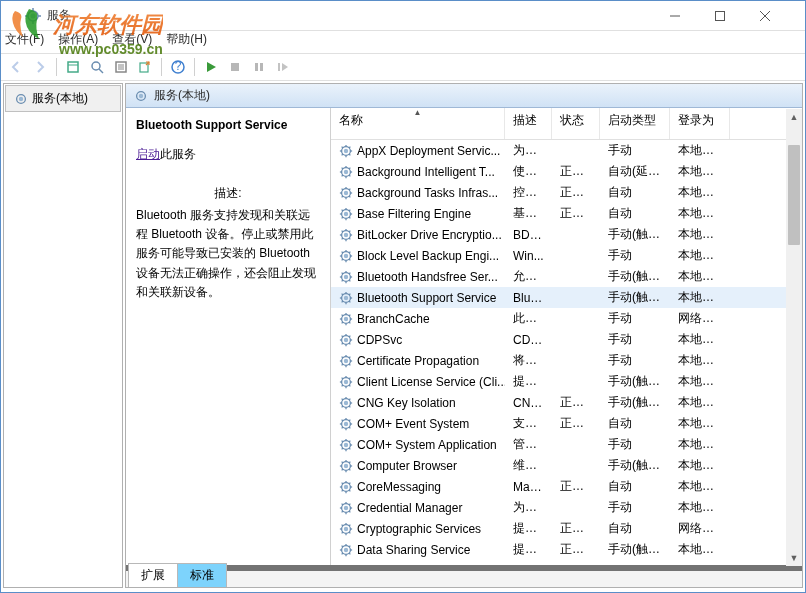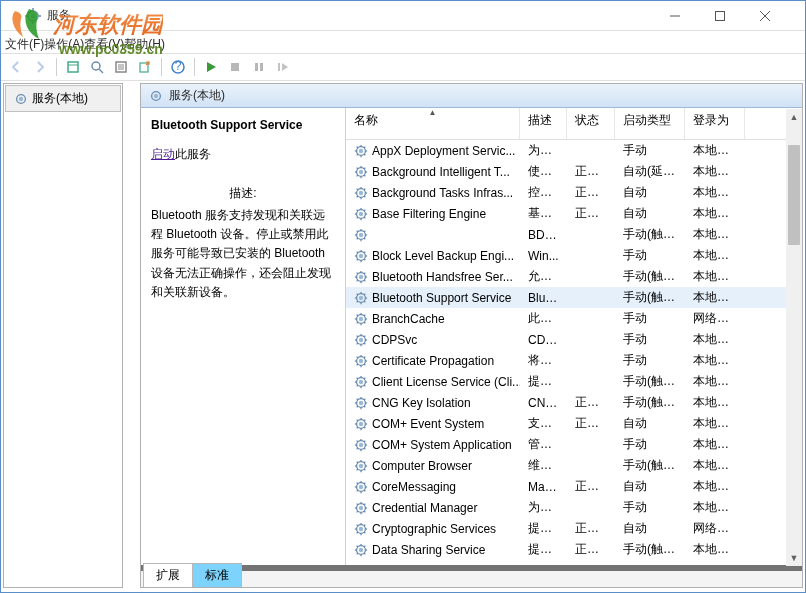--- a/index.html
+++ b/index.html
@@ -3,29 +3,29 @@
 <meta charset="utf-8">
 <style>
 * { box-sizing: border-box; margin: 0; padding: 0; font-family: "Microsoft YaHei", "Segoe UI", sans-serif; font-size: 12px; }
 body { background: #fff; width: 806px; height: 593px; overflow: hidden; border: 1px solid #5a8ec8; position: relative; }
 
 .titlebar { height: 30px; background: #fff; display: flex; align-items: center; padding: 0 18px; border-bottom: 1px solid #e0e0e0; }
 .titlebar .title-icon { width: 16px; height: 16px; margin: 0 6px; }
 .titlebar .title-text { flex: 1; color: #333; }
 .titlebar .win-btn { width: 45px; height: 29px; display: flex; align-items: center; justify-content: center; color: #555; }
 
-.menubar { height: 22px; display: flex; align-items: flex-end; padding: 0 4px; }
+.menubar { height: 22px; display: flex; align-items: flex-start; padding: 0 4px; gap: 14px; }
 .menubar span { color: #2b2b2b; }
 
 .toolbar { height: 28px; display: flex; align-items: center; padding: 0 4px; gap: 2px; border-top: 1px solid #e0e0e0; border-bottom: 1px solid #e0e0e0; }
 .tb { width: 22px; height: 22px; display: flex; align-items: center; justify-content: center; border: 1px solid transparent; }
 .tb.disabled { opacity: 0.35; pointer-events: none; }
 .tb-sep { width: 1px; height: 18px; background: #d0d0d0; margin: 0 3px; }
 
-.content { display: flex; height: calc(100% - 82px); gap: 15px; }
+.content { display: flex; height: calc(100% - 82px); }
 .left-panel { width: 120px; border: 1px solid #b0b0b0; margin: 2px; background: #fff; }
 .left-item { padding: 4px 8px; display: flex; align-items: center; gap: 4px; background: #f0f0f0; border: 1px solid #c0c0c0; margin: 1px; }
 .right-wrap { flex: 1; margin: 2px 2px 2px 0; border: 1px solid #b0b0b0; display: flex; flex-direction: column; overflow: hidden; }
 .right-header { height: 24px; background: linear-gradient(#eaf2fb,#d0e2f5); border-bottom: 1px solid #9fb8d6; display: flex; align-items: center; padding: 0 8px; gap: 6px; color: #2a2a2a; }
 
 .right-body { flex: 1; display: flex; overflow: hidden; }
 .detail-panel { width: 205px; border-right: 1px solid #d0d0d0; padding: 10px 10px 0 10px; overflow: hidden; }
 .detail-panel .svc-name { font-weight: bold; margin-bottom: 14px; }
 .detail-panel .start-line { margin-bottom: 22px; }
 .detail-panel .start-link { color: #4c1d95; text-decoration: underline; cursor: pointer; }
@@ -317,20 +317,21 @@
                     <line x1="8" y1="1" x2="8" y2="3"></line>
                     <line x1="8" y1="13" x2="8" y2="15"></line>
                     <line x1="1" y1="8" x2="3" y2="8"></line>
                     <line x1="13" y1="8" x2="15" y2="8"></line>
                     <line x1="3" y1="3" x2="4.5" y2="4.5"></line>
                     <line x1="11.5" y1="11.5" x2="13" y2="13"></line>
                     <line x1="3" y1="13" x2="4.5" y2="11.5"></line>
                     <line x1="11.5" y1="4.5" x2="13" y2="3"></line>
                   </g>
                 </svg>
+                <span>BitLocker Drive Encryptio...</span>
               </div>
               <div class="cell col-desc">BDE...</div>
               <div class="cell col-status"></div>
               <div class="cell col-start">手动(触发...</div>
               <div class="cell col-login">本地系统</div>
             </div>
             <div class="row">
               <div class="cell name col-name">
                 <svg class="gear-icon svc-icon" viewBox="0 0 16 16">
                   <circle cx="8" cy="8" r="5" fill="none" stroke="#6a8db0" stroke-width="1.5"></circle>

